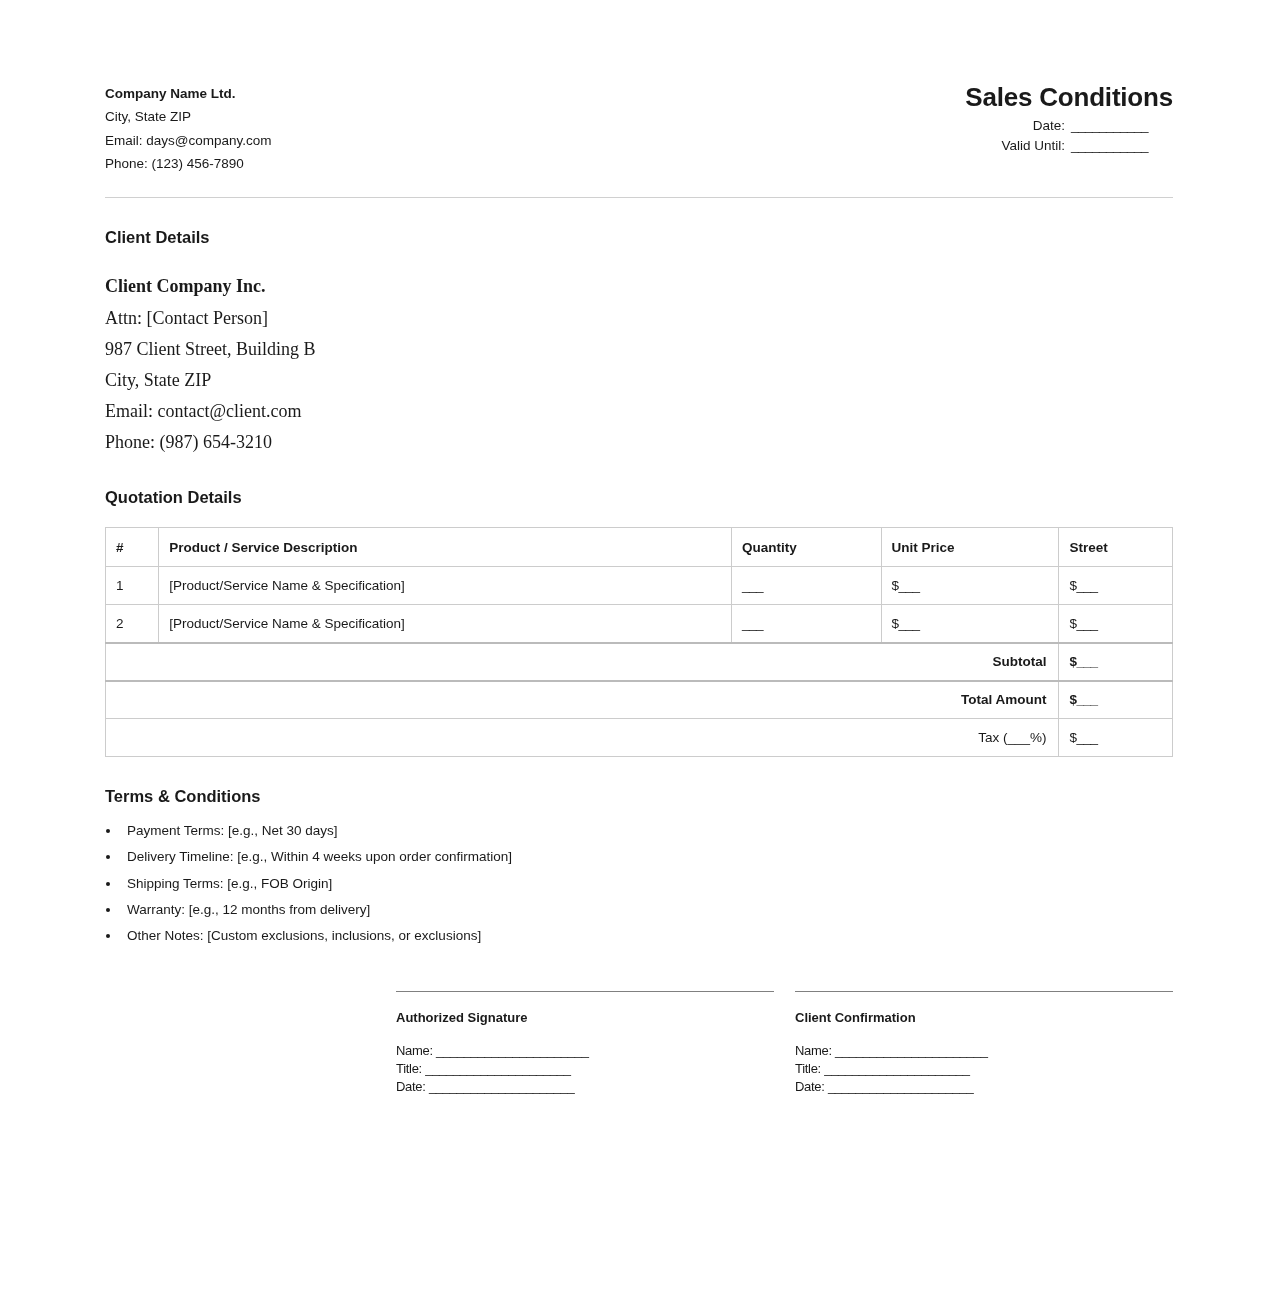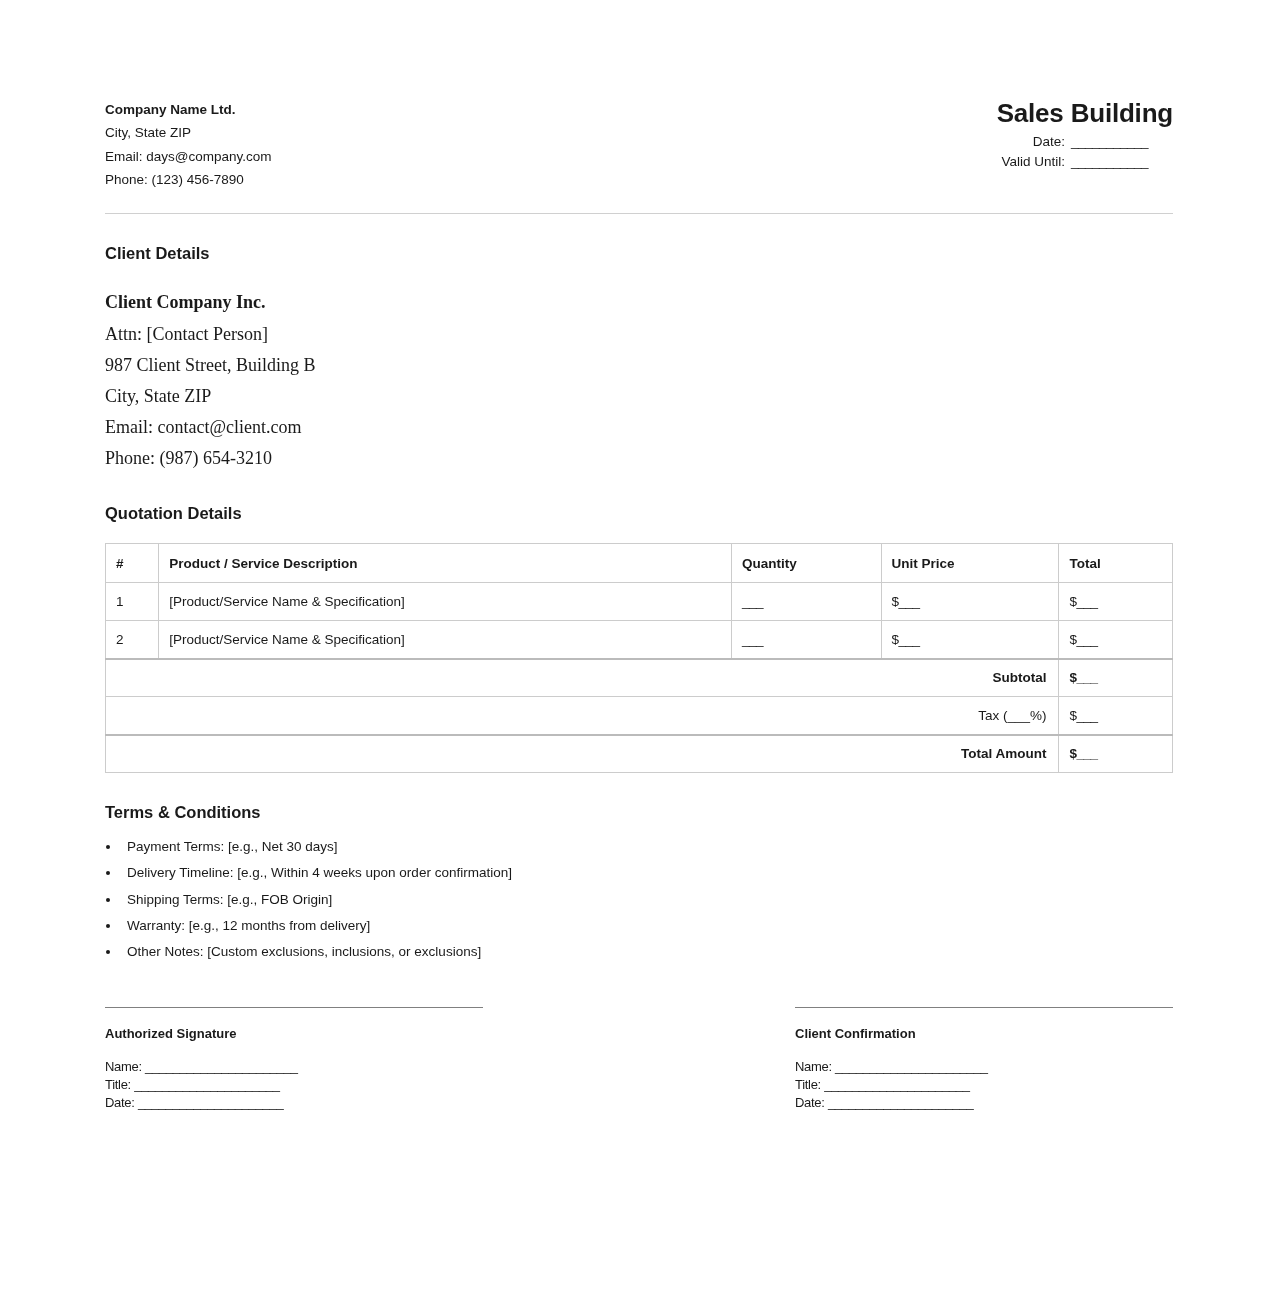--- a/index.html
+++ b/index.html
@@ -8,21 +8,21 @@
     background: #ffffff;
     width: 1278px; height: 1300px;
   }
   body {
     font-family: "Liberation Sans", sans-serif;
     color: #1a1a1a;
     font-size: 13.5px;
     -webkit-font-smoothing: antialiased;
   }
   .page { position: relative; width: 1278px; height: 1300px; padding: 0; }
-  .sheet { position: absolute; left: 105px; top: 16px; width: 1068px; }
+  .sheet { position: absolute; left: 105px; top: 0; width: 1068px; }
 
   
   .top { display: flex; justify-content: space-between; align-items: flex-start; padding-top: 82px; }
   .company { width: 420px; line-height: 1.73; font-size: 13.5px; }
   .company .name { font-weight: bold; font-size: 13.5px; }
   .quote-head { text-align: right; width: 460px; }
   .quote-title { font-size: 26px; font-weight: bold; letter-spacing: -0.2px; margin-bottom: 3px; }
   .meta-row { display: flex; justify-content: flex-end; align-items: baseline; line-height: 1.45; font-size: 13.5px; }
   .meta-label { white-space: nowrap; }
   .meta-line { display: inline-block; margin-left: 6px; text-align: left; letter-spacing: -0.5px; }
@@ -53,42 +53,42 @@
   tr.sum td.label.strong { font-weight: bold; }
   tr.sum-mid td { border-top: 1px solid #cccccc; }
   tr.sum td.value { font-weight: normal; }
   tr.sum td.value.strong { font-weight: bold; }
 
   
   ul.terms { margin: 17px 0 0 0; padding: 0 0 0 16px; list-style: disc; }
   ul.terms li { margin: 0 0 10px 0; padding-left: 6px; line-height: 1.2; font-size: 13.5px; }
 
   
-  .signatures { display: flex; justify-content: space-between; margin-top: 47px; }
+  .signatures { display: flex; justify-content: flex-end; margin-top: 47px; gap: 21px; }
   .sig-block { width: 378px; }
   .sig-rule { border: none; border-top: 1px solid #808080; margin: 0 0 18px 0; height: 0; }
   .sig-title { font-weight: bold; font-size: 13px; margin-bottom: 17px; }
   .sig-line { font-size: 13px; line-height: 1.37; white-space: nowrap; letter-spacing: -0.3px; }
 </style>
 </head>
 <body>
 
 <div class="page">
   <div class="sheet">
 
     <div class="top">
       <div class="company">
         <div class="name">Company Name Ltd.</div>
         <div>City, State ZIP</div>
         <div>Email: days@company.com</div>
         <div>Phone: (123) 456-7890</div>
       </div>
 
       <div class="quote-head">
-        <div class="quote-title">Sales Building</div>
+        <div class="quote-title">Sales Conditions</div>
 
 
         <div class="meta-row">
           <span class="meta-label">Date:</span>
           <span class="meta-line ml-2">___________</span>
         </div>
 
         <div class="meta-row">
           <span class="meta-label">Valid Until:</span>
           <span class="meta-line ml-3">___________</span>
@@ -110,21 +110,21 @@
 
     <h2 class="section">Quotation Details</h2>
 
     <table class="items">
       <thead>
         <tr>
           <th class="c-num">#</th>
           <th class="c-desc">Product / Service Description</th>
           <th class="c-qty">Quantity</th>
           <th class="c-price">Unit Price</th>
-          <th class="c-total">Total</th>
+          <th class="c-total">Street</th>
         </tr>
       </thead>
       <tbody>
         <tr>
           <td>1</td>
           <td>[Product/Service Name &amp; Specification]</td>
           <td class="blank">___</td>
           <td class="blank">$___</td>
           <td class="blank">$___</td>
         </tr>
@@ -133,27 +133,27 @@
           <td>[Product/Service Name &amp; Specification]</td>
           <td class="blank">___</td>
           <td class="blank">$___</td>
           <td class="blank">$___</td>
         </tr>
 
         <tr class="sum">
           <td class="label strong" colspan="4">Subtotal</td>
           <td class="value strong blank">$___</td>
         </tr>
+        <tr class="sum">
+          <td class="label strong" colspan="4">Total Amount</td>
+          <td class="value strong blank">$___</td>
+        </tr>
         <tr class="sum sum-mid">
           <td class="label" colspan="4">Tax (___%)</td>
           <td class="value blank">$___</td>
-        </tr>
-        <tr class="sum">
-          <td class="label strong" colspan="4">Total Amount</td>
-          <td class="value strong blank">$___</td>
         </tr>
       </tbody>
     </table>
 
     <h2 class="section">Terms &amp; Conditions</h2>
     <ul class="terms">
       <li>Payment Terms: [e.g., Net 30 days]</li>
       <li>Delivery Timeline: [e.g., Within 4 weeks upon order confirmation]</li>
       <li>Shipping Terms: [e.g., FOB Origin]</li>
       <li>Warranty: [e.g., 12 months from delivery]</li>

